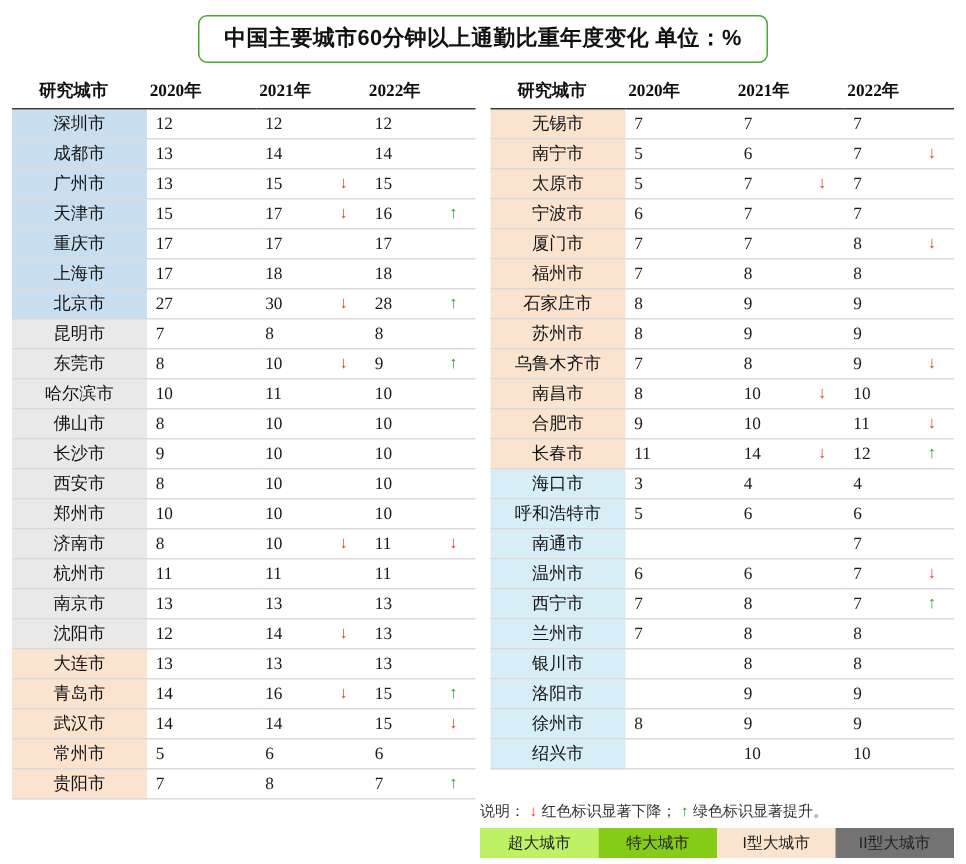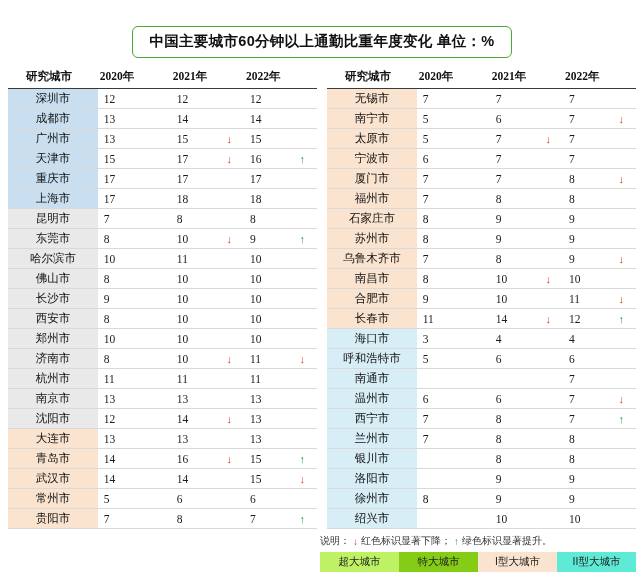--- a/index.html
+++ b/index.html
@@ -15,21 +15,21 @@
   .page {
     position: relative;
     width: 644px;
     height: 576px;
     padding: 6px 8px 0 8px;
   }
   
   .title-wrap {
     display: flex;
     justify-content: center;
-    margin: 20px 0 8px 0;
+    margin: 4px 0 8px 0;
   }
   .title-box {
     border: 1.5px solid #4aa82e;
     border-radius: 6px;
     padding: 5px 16px 6px 16px;
     font-size: 14.5px;
     font-weight: bold;
     color: #111;
     letter-spacing: 0.3px;
     white-space: nowrap;
@@ -182,20 +182,26 @@
               <td class="val"><span class="num">17</span></td>
               <td class="val"><span class="num">17</span></td>
             </tr>
             <tr>
               <td class="city band-mega">上海市</td>
               <td class="val"><span class="num">17</span></td>
               <td class="val"><span class="num">18</span></td>
               <td class="val"><span class="num">18</span></td>
             </tr>
             <tr>
+              <td class="city band-mega">北京市</td>
+              <td class="val"><span class="num">27</span></td>
+              <td class="val"><span class="num">30</span><span class="arrow down">↓</span></td>
+              <td class="val"><span class="num">28</span><span class="arrow up">↑</span></td>
+            </tr>
+            <tr>
               <td class="city band-very">昆明市</td>
               <td class="val"><span class="num">7</span></td>
               <td class="val"><span class="num">8</span></td>
               <td class="val"><span class="num">8</span></td>
             </tr>
             <tr>
               <td class="city band-very">东莞市</td>
               <td class="val"><span class="num">8</span></td>
               <td class="val"><span class="num">10</span><span class="arrow down">↓</span></td>
               <td class="val"><span class="num">9</span><span class="arrow up">↑</span></td>
@@ -448,17 +454,17 @@
       <span>说明：</span>
       <span class="dn">↓</span>
       <span>红色标识显著下降；</span>
       <span class="up">↑</span>
       <span>绿色标识显著提升。</span>
     </div>
     <div class="legend" id="legend">
         <div class="lg1" style="background:#bef264">超大城市</div>
         <div class="lg2" style="background:#84cc16">特大城市</div>
         <div class="lg3" style="background:#fae3cf">I型大城市</div>
-        <div class="lg4" style="background:#5eead4">II型大城市</div>
+        <div class="lg4" style="background:#737373">II型大城市</div>
       </div>
   </div>
 
 </div>
 
 </body></html>

